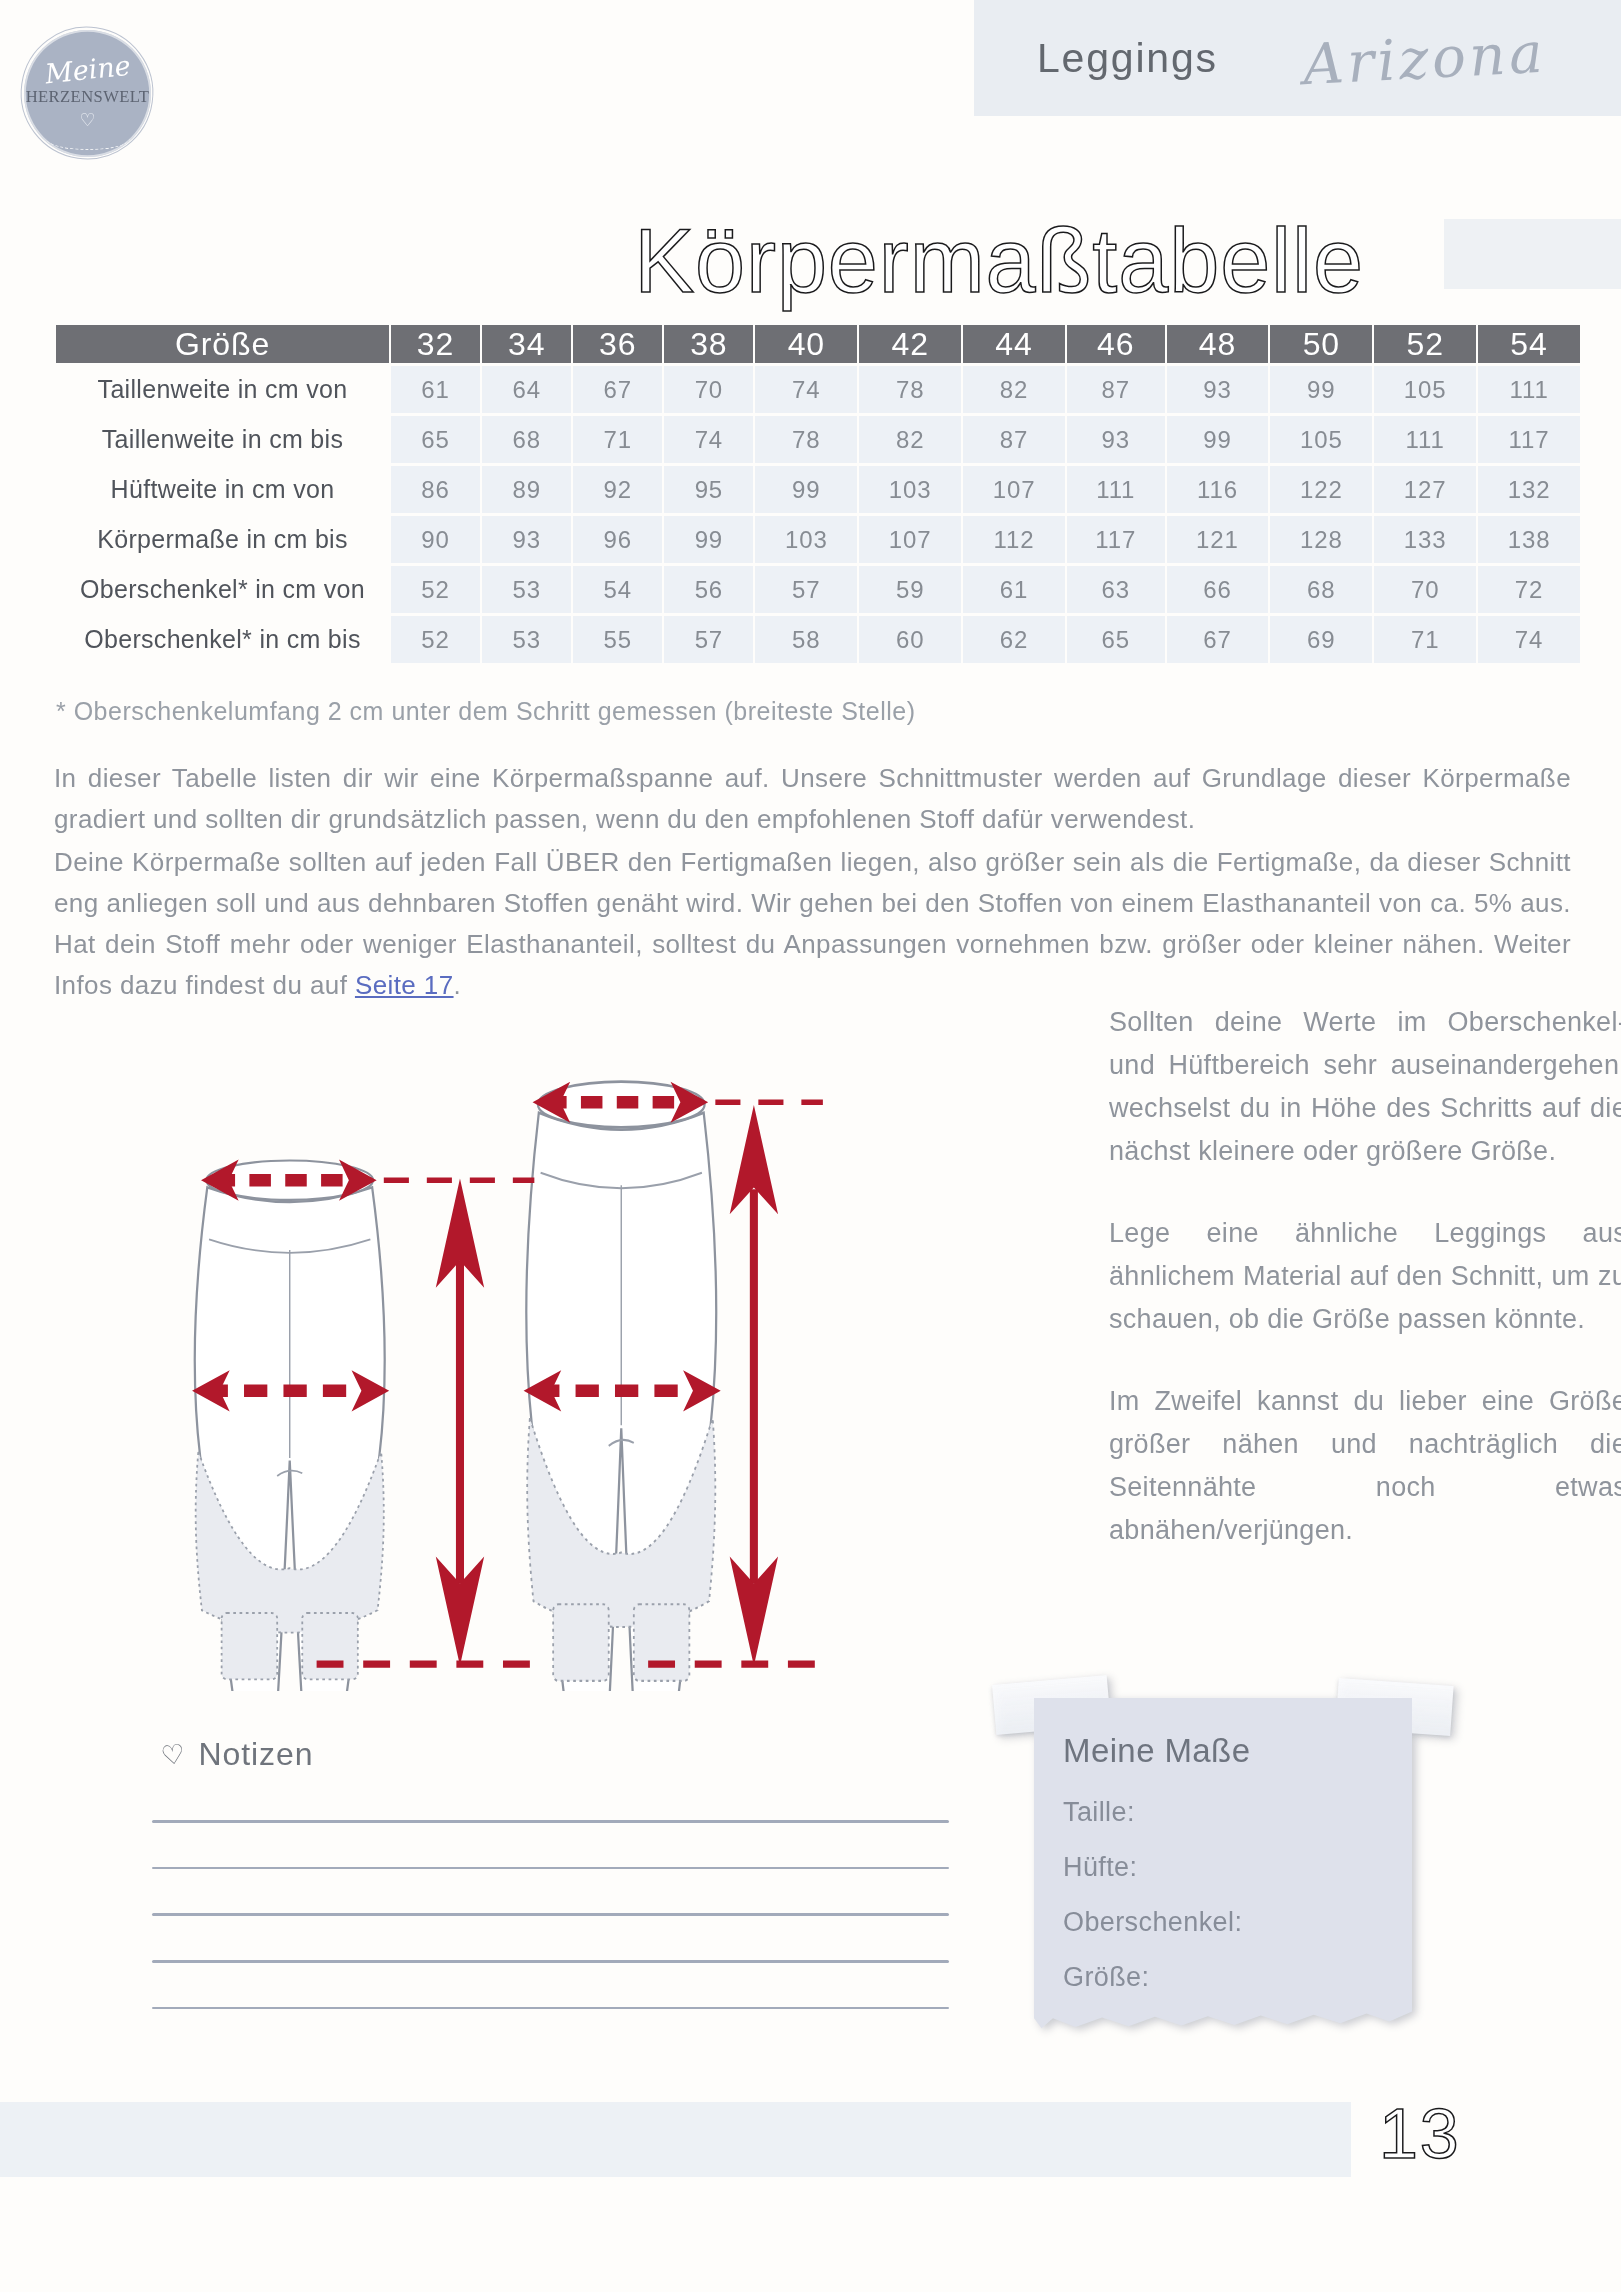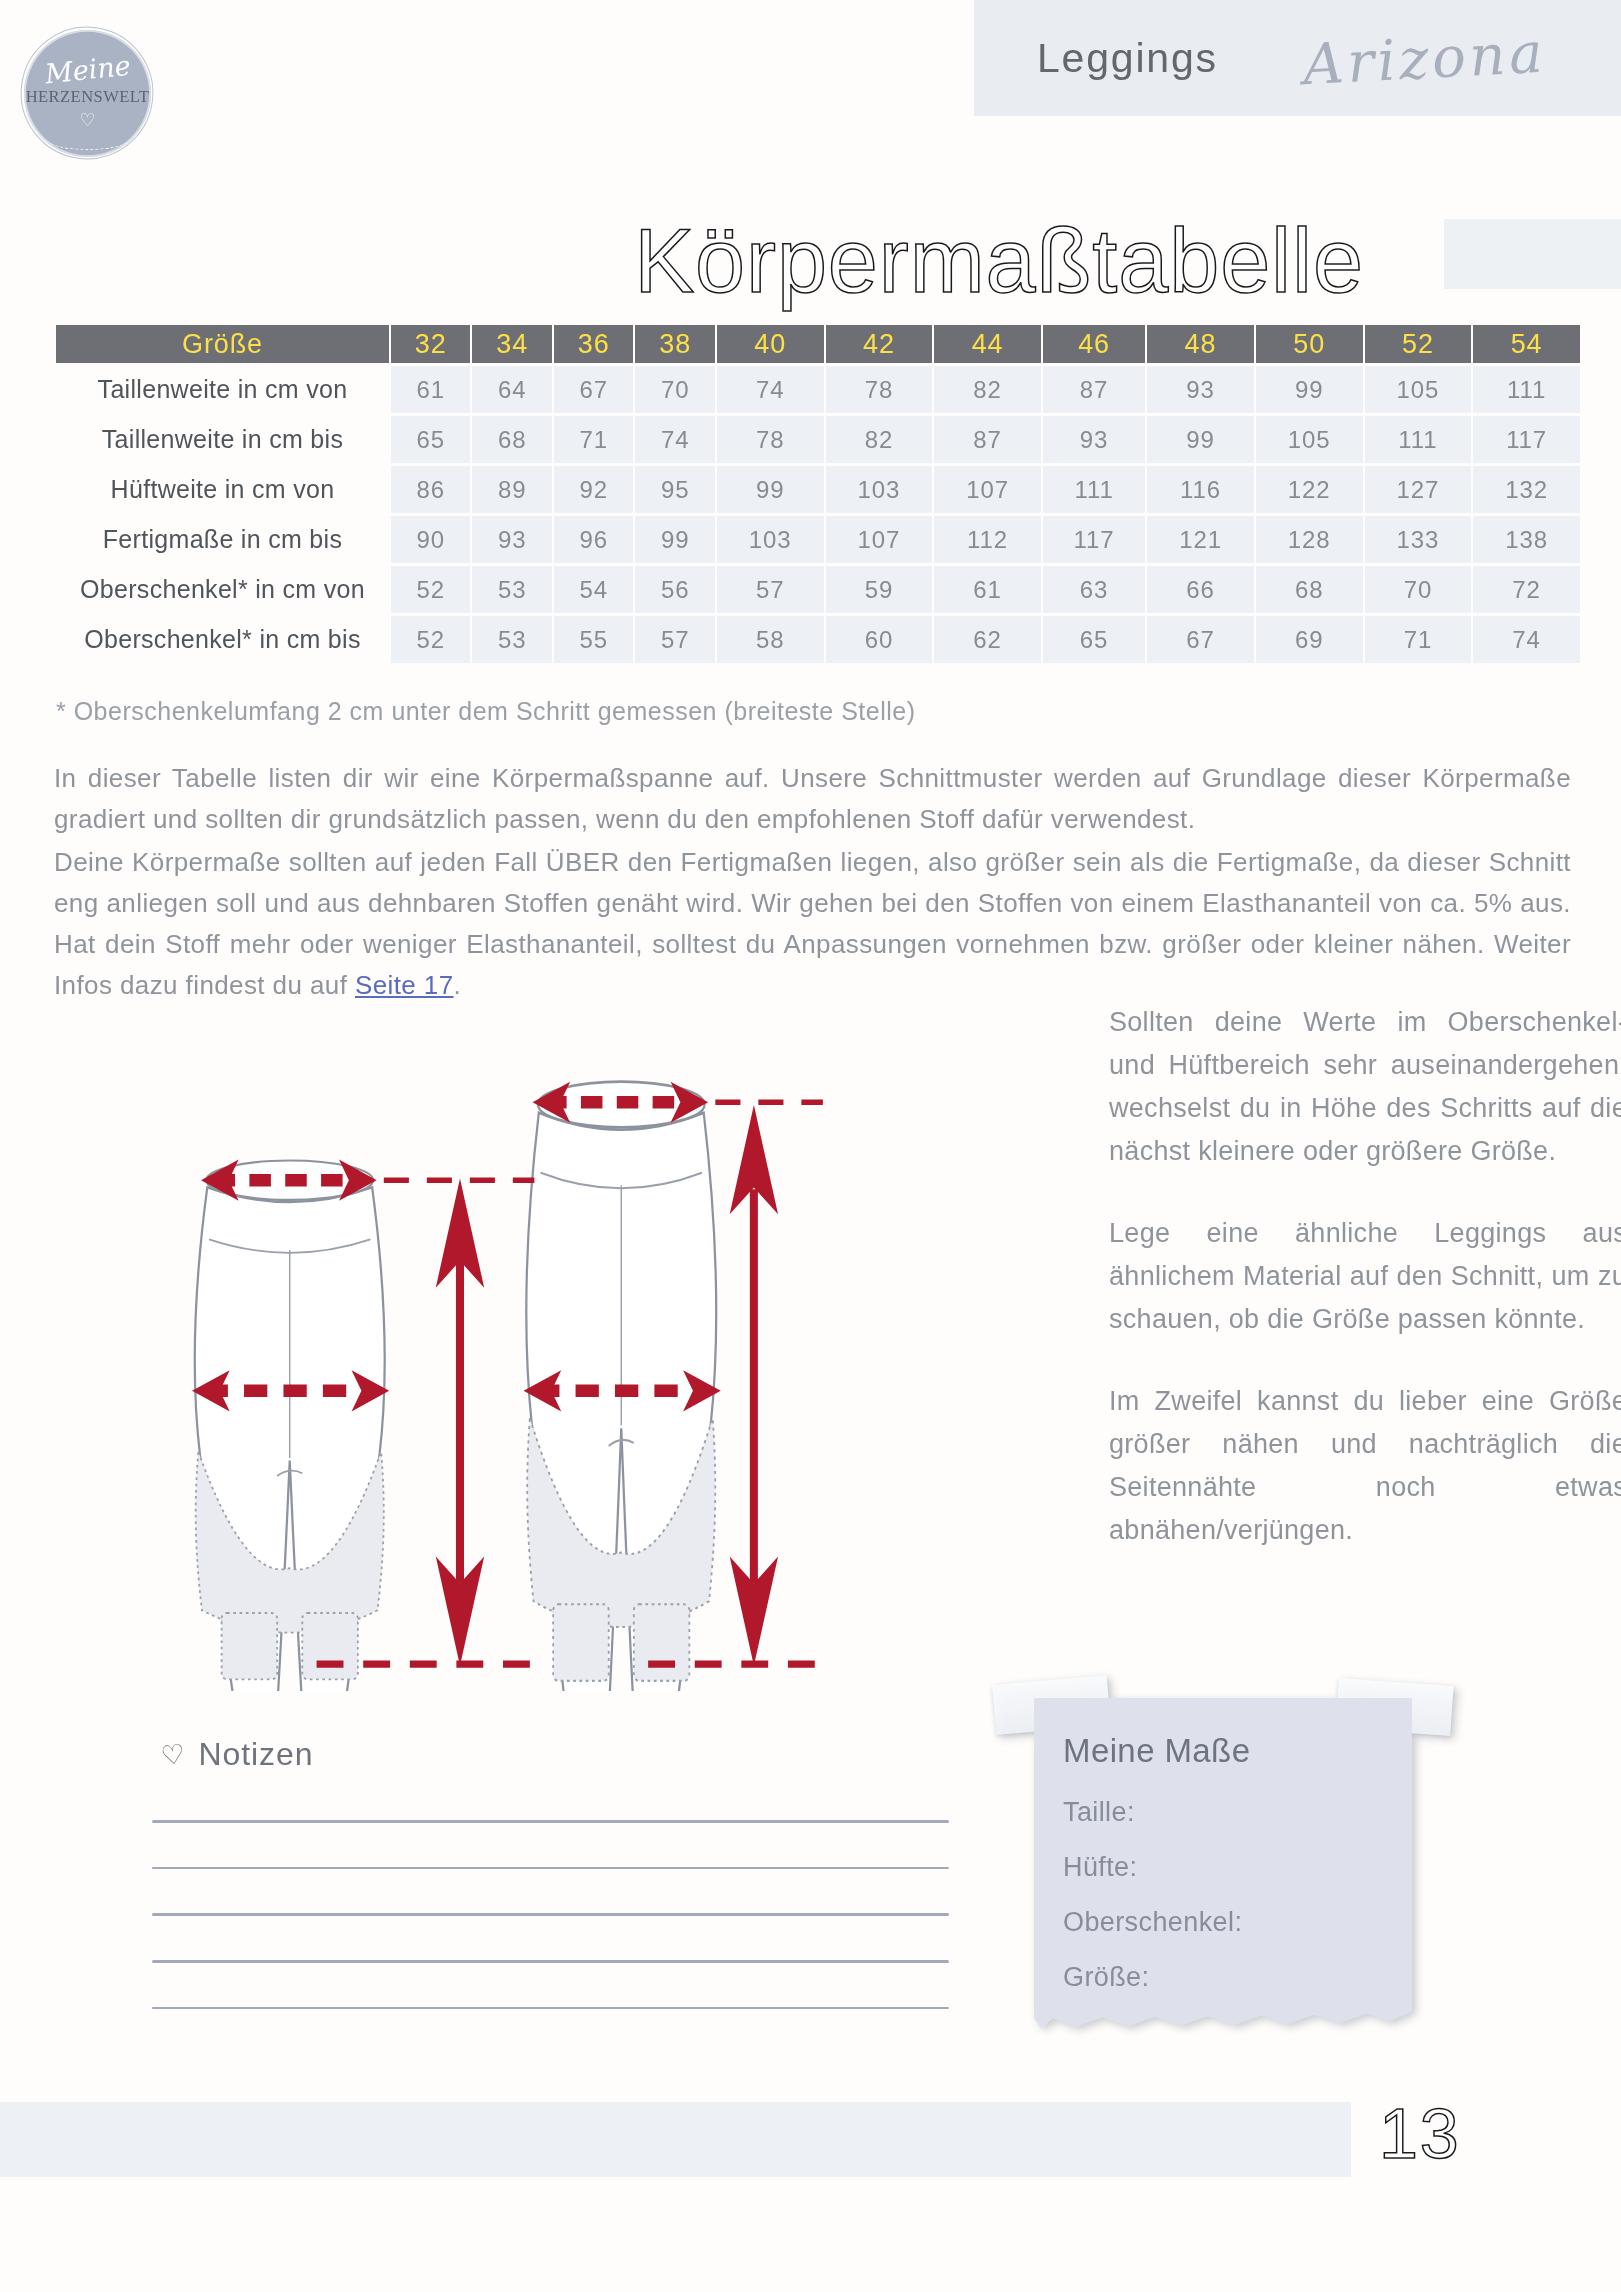--- a/index.html
+++ b/index.html
@@ -39,21 +39,21 @@
         border-bottom:1.8px dashed rgba(255,255,255,.85);}
 
   
   .thin{color:#1a1a1c;-webkit-text-fill-color:#ffffff;-webkit-text-stroke:1.5px #1a1a1c;}
   .page-title{position:absolute;left:502px;top:210px;width:994px;text-align:center;
         font-size:90px;font-weight:300;letter-spacing:0.9px;white-space:nowrap;}
   .title-deco{position:absolute;left:1444px;top:219px;width:177px;height:70px;background:#eef1f4;}
 
   
   .size-table{position:absolute;left:54px;top:322px;width:1528px;border-collapse:separate;border-spacing:2.7px 3.6px;}
-  .size-table th{background:var(--table-header-bg);color:#fde047;font-weight:400;font-size:27px;
+  .size-table th{background:var(--table-header-bg);color:#ffffff;font-weight:400;font-size:32px;
         height:38px;letter-spacing:0.9px;}
   .size-table th.col-label{width:333px;}
   .size-table td{height:47px;text-align:center;font-size:24px;color:#878c93;background:var(--cell-bg);letter-spacing:0.9px;}
   .size-table td.label{background:transparent;color:#50545b;font-size:25px;letter-spacing:0.3px;}
 
   
   .footnote{position:absolute;left:56px;top:697px;font-size:25px;color:#9aa0a8;letter-spacing:0.5px;}
   .para{position:absolute;left:54px;width:1517px;font-size:26px;line-height:41px;color:#8f949c;
         letter-spacing:0.4px;text-align:justify;}
   .p1{top:758px;}
@@ -169,21 +169,21 @@
           <td>99</td>
           <td>103</td>
           <td>107</td>
           <td>111</td>
           <td>116</td>
           <td>122</td>
           <td>127</td>
           <td>132</td>
         </tr>
         <tr>
-          <td class="label">Fertigmaße in cm bis</td>
+          <td class="label">Körpermaße in cm bis</td>
           <td>90</td>
           <td>93</td>
           <td>96</td>
           <td>99</td>
           <td>103</td>
           <td>107</td>
           <td>112</td>
           <td>117</td>
           <td>121</td>
           <td>128</td>

